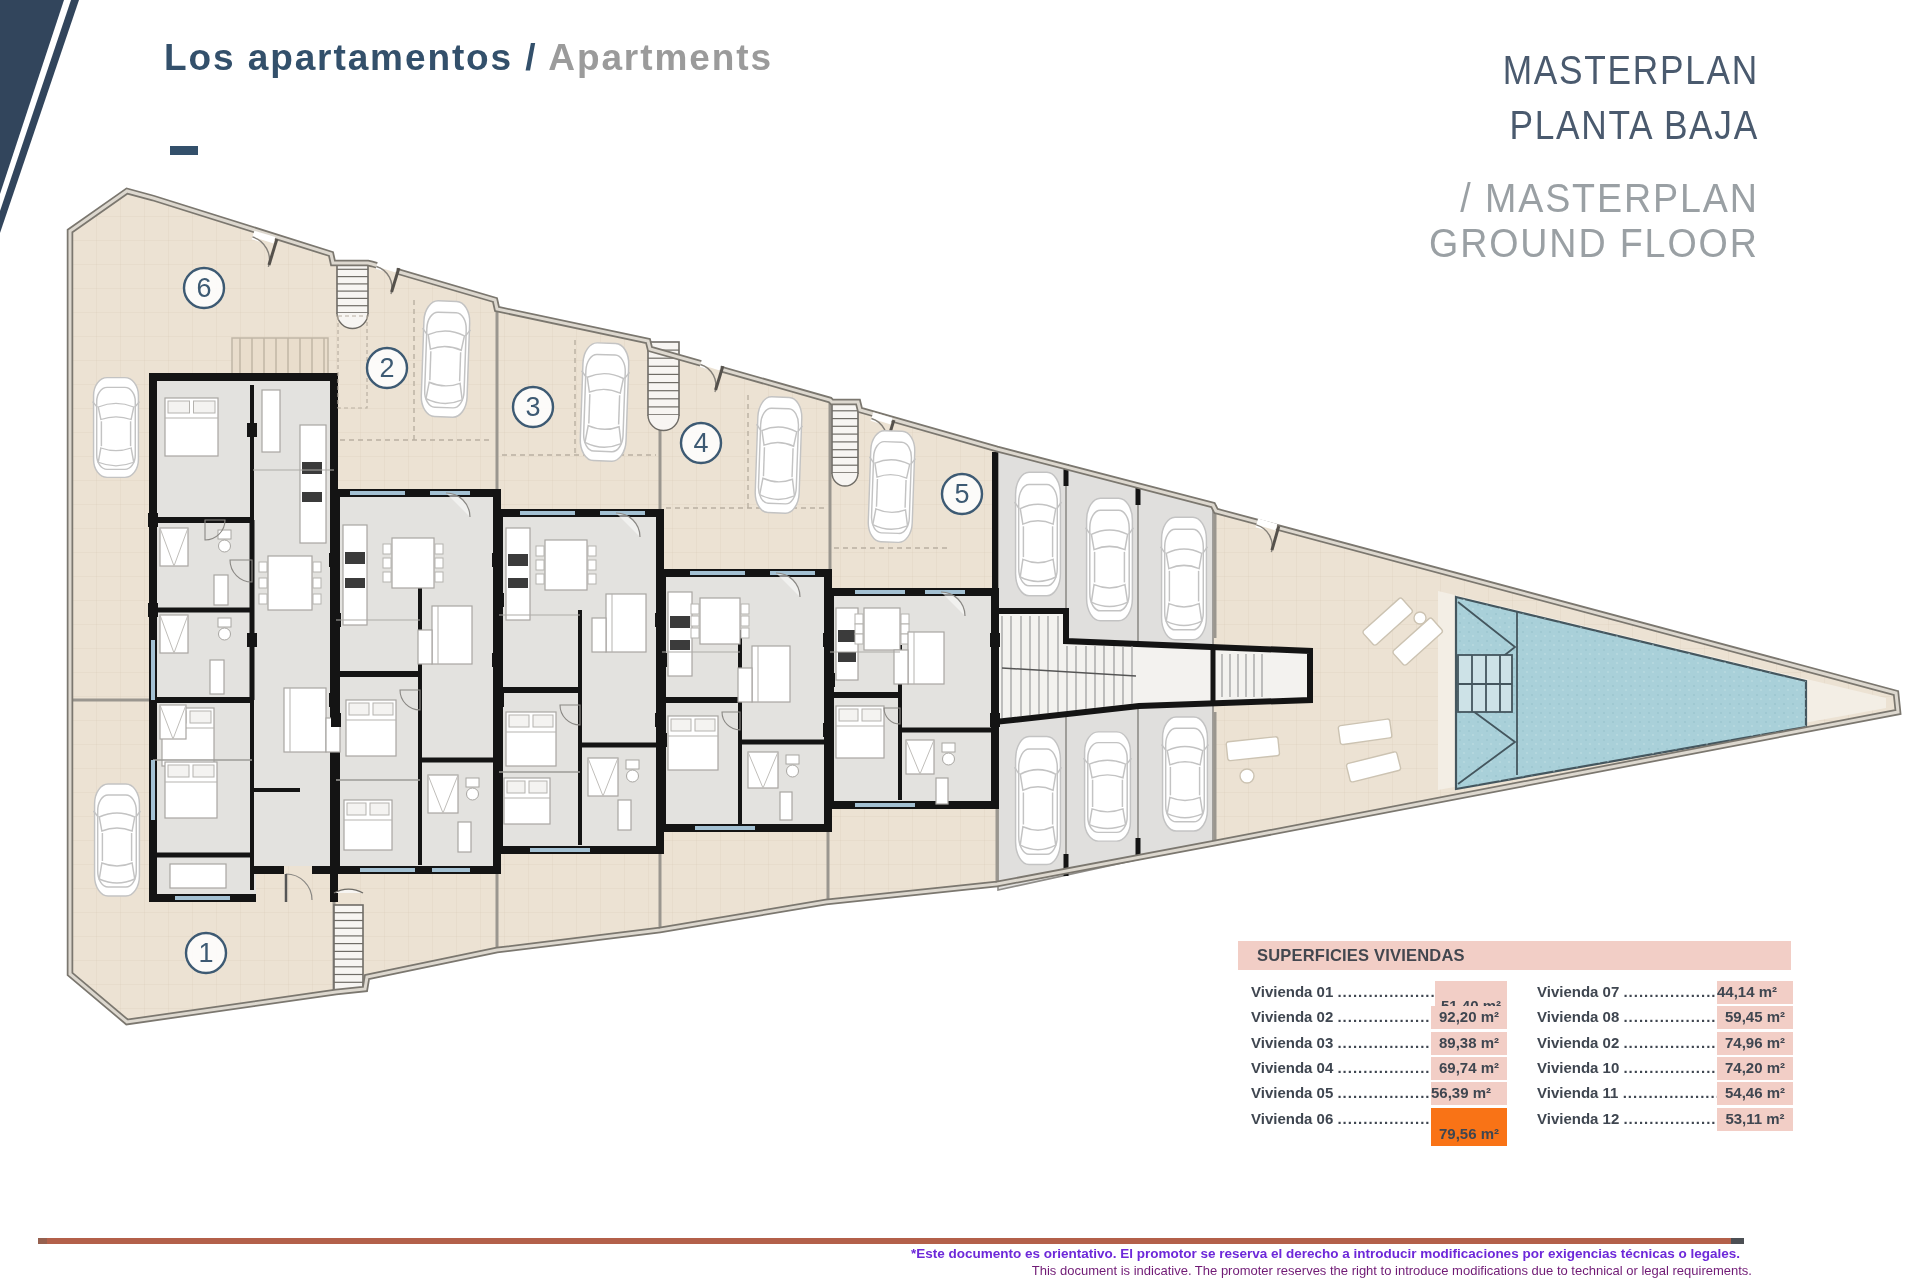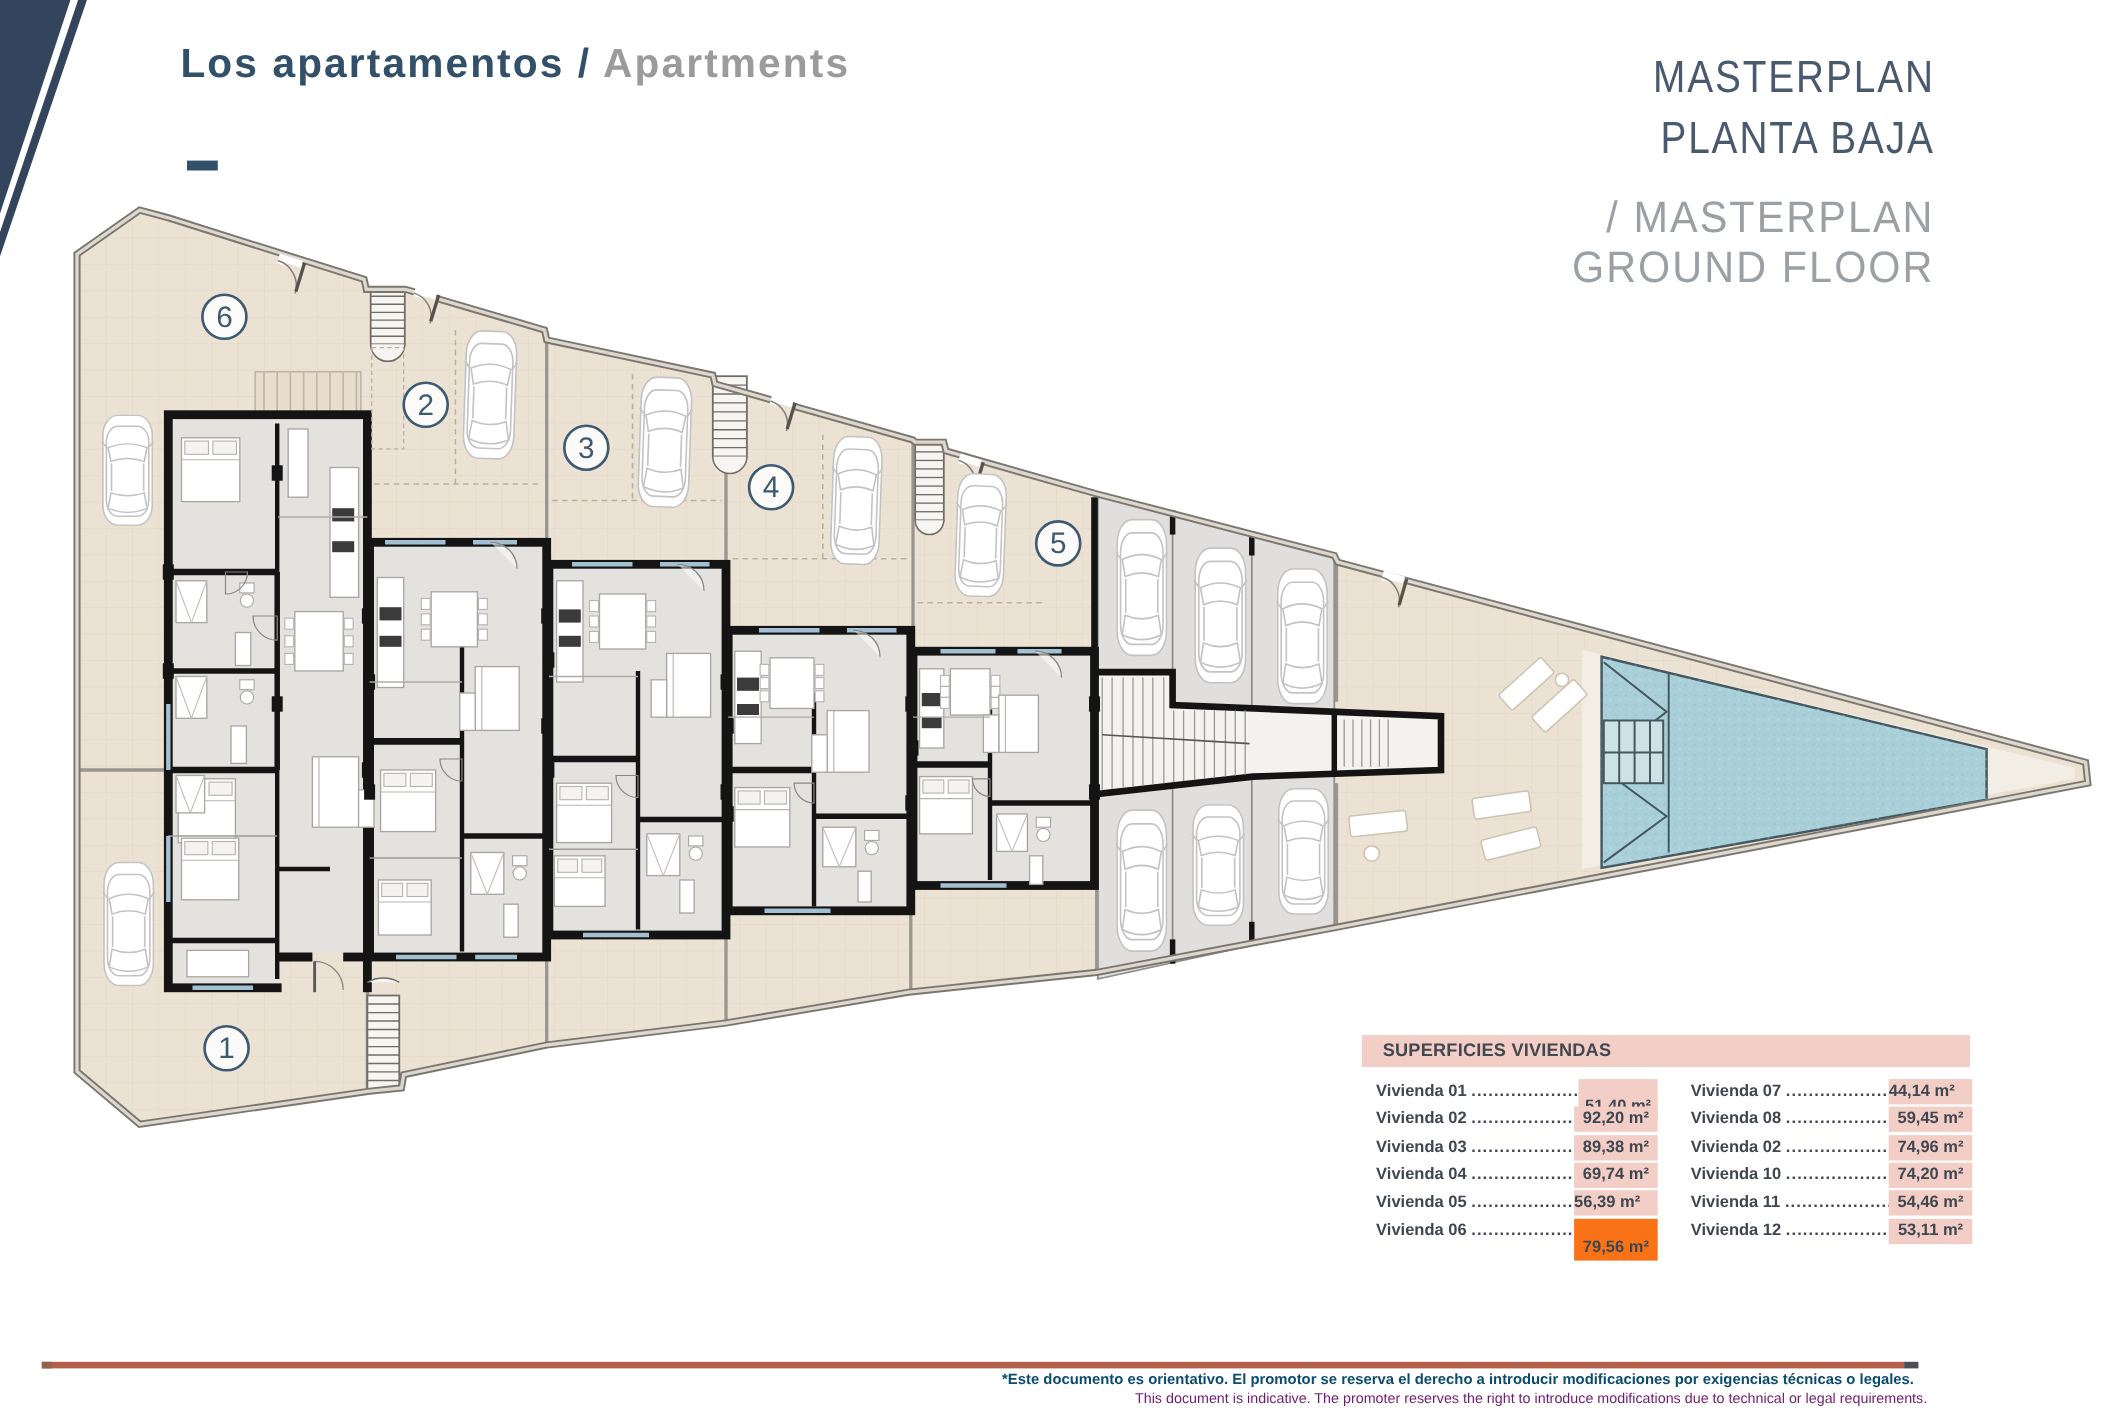--- a/index.html
+++ b/index.html
@@ -502,13 +502,13 @@
 <div class="abs" style="left:1251px;top:1109.5px;width:256px;font-size:15px;font-weight:bold;color:#3f4650;white-space:nowrap"><span>Vivienda 06 </span><span style="letter-spacing:1px">....................</span><span style="position:absolute;right:0;top:-2px;width:76px;height:21px;background:#f97316;text-align:center;padding-top:17px">79,56 m²</span></div>
 <div class="abs" style="left:1537px;top:983.0px;width:256px;font-size:15px;font-weight:bold;color:#3f4650;white-space:nowrap"><span>Vivienda 07 </span><span style="letter-spacing:1px">....................</span><span style="position:absolute;right:0;top:-2px;width:76px;height:21px;background:#f2cec6;text-align:left;padding-top:2px">44,14 m²</span></div>
 <div class="abs" style="left:1537px;top:1008.3px;width:256px;font-size:15px;font-weight:bold;color:#3f4650;white-space:nowrap"><span>Vivienda 08 </span><span style="letter-spacing:1px">....................</span><span style="position:absolute;right:0;top:-2px;width:76px;height:21px;background:#f2cec6;text-align:center;padding-top:2px">59,45 m²</span></div>
 <div class="abs" style="left:1537px;top:1033.6px;width:256px;font-size:15px;font-weight:bold;color:#3f4650;white-space:nowrap"><span>Vivienda 02 </span><span style="letter-spacing:1px">....................</span><span style="position:absolute;right:0;top:-2px;width:76px;height:21px;background:#f2cec6;text-align:center;padding-top:2px">74,96 m²</span></div>
 <div class="abs" style="left:1537px;top:1058.9px;width:256px;font-size:15px;font-weight:bold;color:#3f4650;white-space:nowrap"><span>Vivienda 10 </span><span style="letter-spacing:1px">....................</span><span style="position:absolute;right:0;top:-2px;width:76px;height:21px;background:#f2cec6;text-align:center;padding-top:2px">74,20 m²</span></div>
 <div class="abs" style="left:1537px;top:1084.2px;width:256px;font-size:15px;font-weight:bold;color:#3f4650;white-space:nowrap"><span>Vivienda 11 </span><span style="letter-spacing:1px">....................</span><span style="position:absolute;right:0;top:-2px;width:76px;height:21px;background:#f2cec6;text-align:center;padding-top:2px">54,46 m²</span></div>
 <div class="abs" style="left:1537px;top:1109.5px;width:256px;font-size:15px;font-weight:bold;color:#3f4650;white-space:nowrap"><span>Vivienda 12 </span><span style="letter-spacing:1px">....................</span><span style="position:absolute;right:0;top:-2px;width:76px;height:21px;background:#f2cec6;text-align:center;padding-top:2px">53,11 m²</span></div>
 <div class="abs" style="left:38px;top:1238px;width:1693px;height:6px;background:#b3604a"></div>
 <div class="abs" style="left:1731px;top:1238px;width:13px;height:6px;background:#4c4f54"></div>
 <div class="abs" style="left:38px;top:1238px;width:9px;height:6px;background:#96604e"></div>
-<div class="abs" style="right:180px;top:1246px;font-size:13.5px;font-weight:bold;color:#0c4a6e;white-space:nowrap">*Este documento es orientativo. El promotor se reserva el derecho a introducir modificaciones por exigencias técnicas o legales.</div>
+<div class="abs" style="right:180px;top:1246px;font-size:13.5px;font-weight:bold;color:#6d28d9;white-space:nowrap">*Este documento es orientativo. El promotor se reserva el derecho a introducir modificaciones por exigencias técnicas o legales.</div>
 <div class="abs" style="right:168px;top:1263px;font-size:13px;color:#701a75;white-space:nowrap">This document is indicative. The promoter reserves the right to introduce modifications due to technical or legal requirements.</div>
 </body></html>

